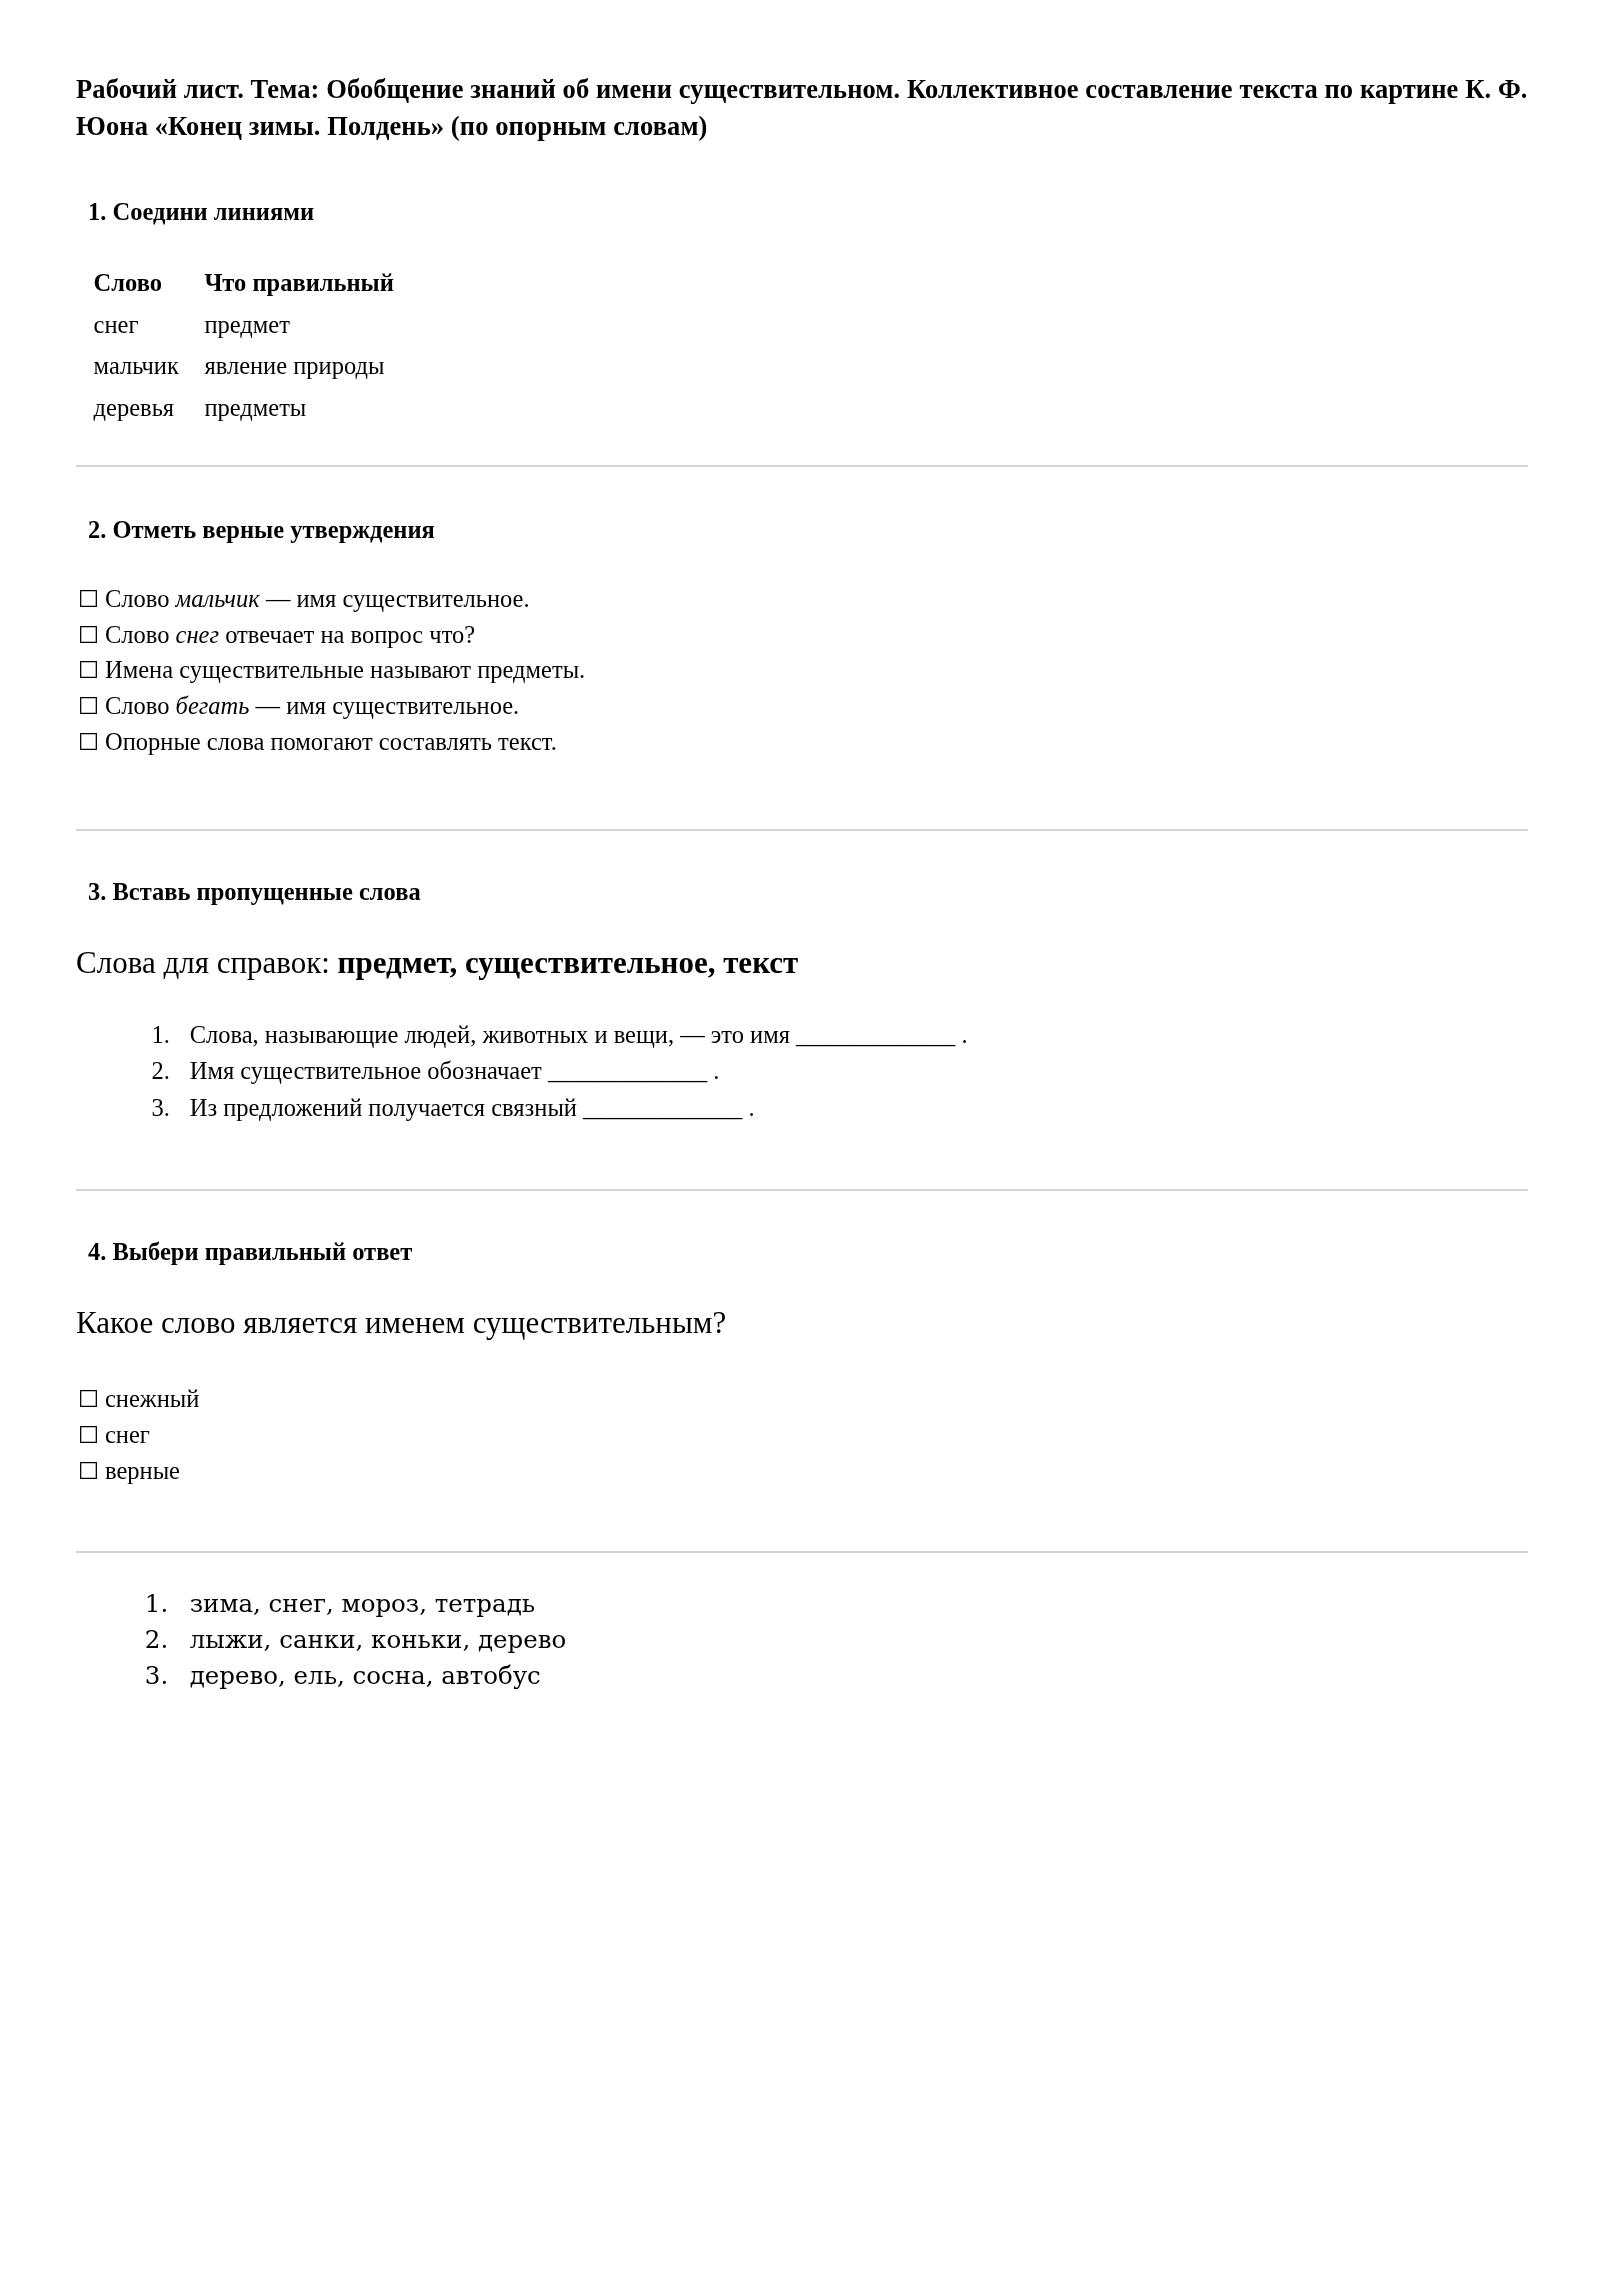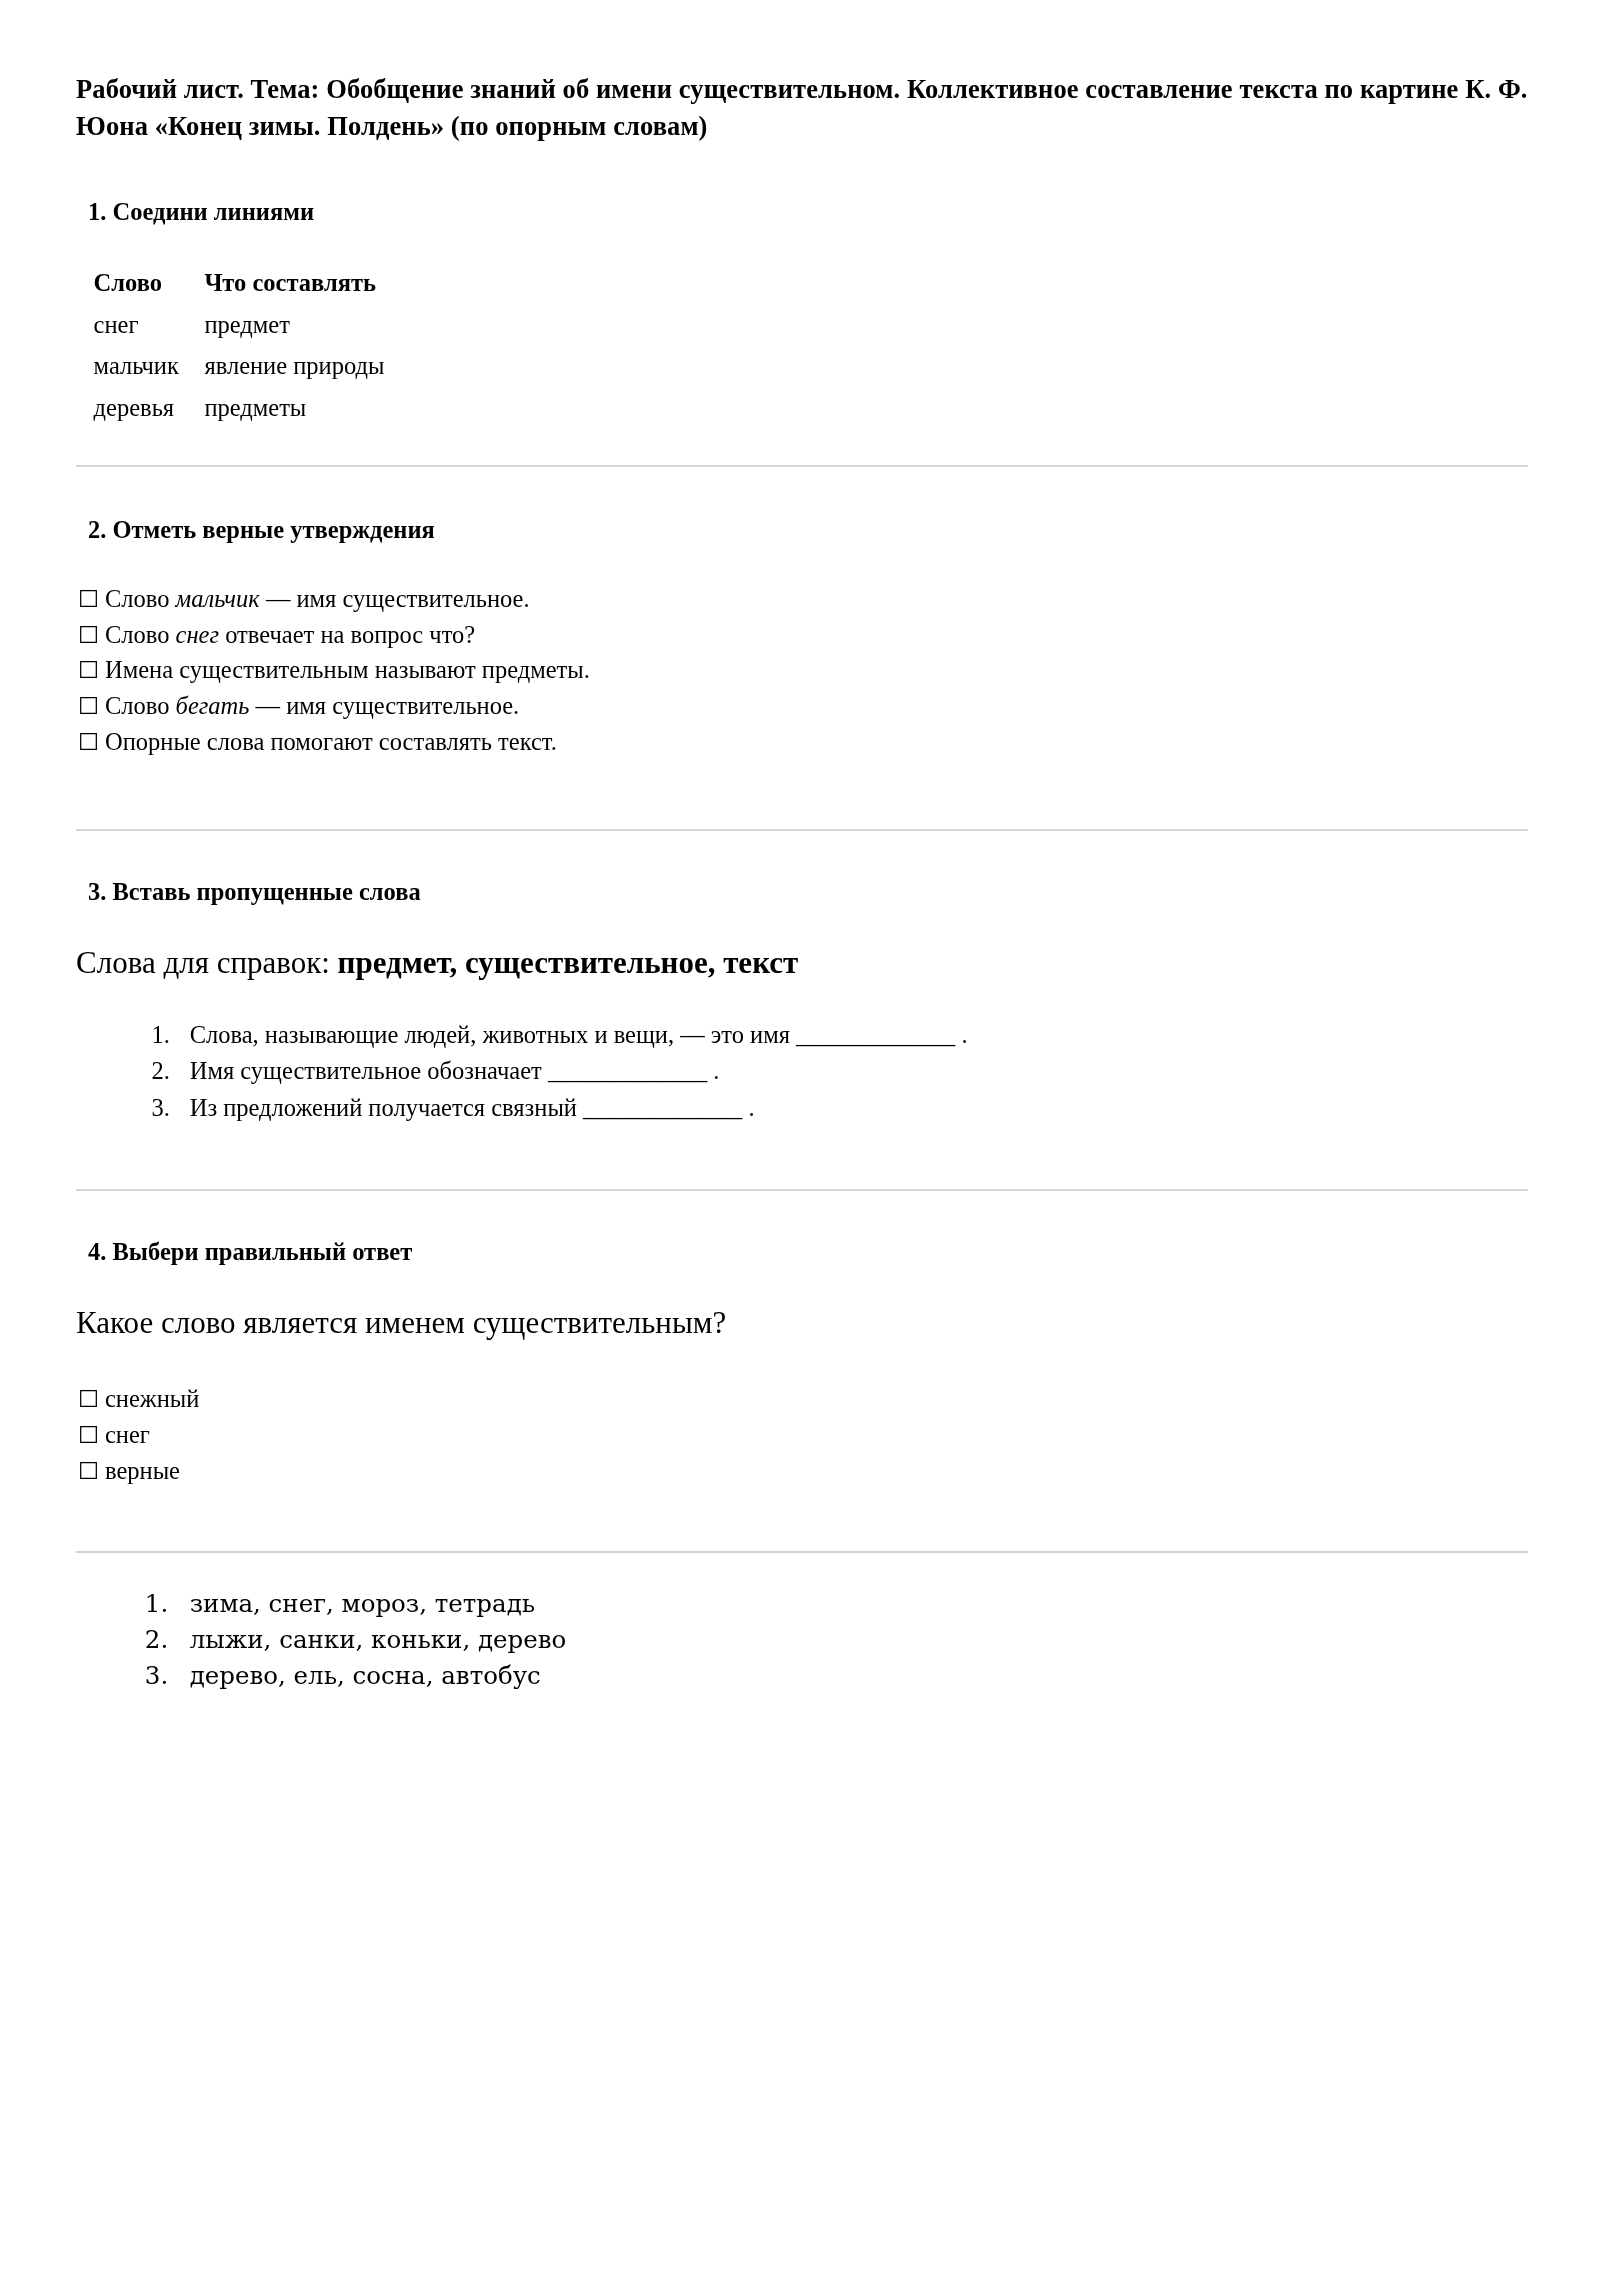--- a/index.html
+++ b/index.html
@@ -135,21 +135,21 @@
 <div class="page">
 
   <h1 class="doc-title">Рабочий лист. Тема: Обобщение знаний об имени существительном. Коллективное составление текста по картине К. Ф. Юона «Конец зимы. Полдень» (по опорным словам)</h1>
 
   <h2 class="section-heading sec-1">1. Соедини линиями</h2>
 
   <table class="word-table">
     <thead>
       <tr>
         <th>Слово</th>
-        <th>Что составлять</th>
+        <th>Что правильный</th>
       </tr>
     </thead>
     <tbody>
       <tr>
         <td>снег</td>
         <td>предмет</td>
       </tr>
       <tr>
         <td>мальчик</td>
         <td>явление природы</td>
@@ -166,21 +166,21 @@
   <h2 class="section-heading sec-2">2. Отметь верные утверждения</h2>
 
   <ul class="check-list">
     <li>
       <span class="cb">☐</span><span class="statement-text"><span>Слово </span><i>мальчик</i><span> — имя существительное.</span></span>
     </li>
     <li>
       <span class="cb">☐</span><span class="statement-text"><span>Слово </span><i>снег</i><span> отвечает на вопрос что?</span></span>
     </li>
     <li>
-      <span class="cb">☐</span><span class="statement-text"><span>Имена существительным называют предметы.</span><i></i><span></span></span>
+      <span class="cb">☐</span><span class="statement-text"><span>Имена существительные называют предметы.</span><i></i><span></span></span>
     </li>
     <li>
       <span class="cb">☐</span><span class="statement-text"><span>Слово </span><i>бегать</i><span> — имя существительное.</span></span>
     </li>
     <li>
       <span class="cb">☐</span><span class="statement-text"><span>Опорные слова помогают составлять текст.</span><i></i><span></span></span>
     </li>
   </ul>
 
   <hr class="divider div-2">

